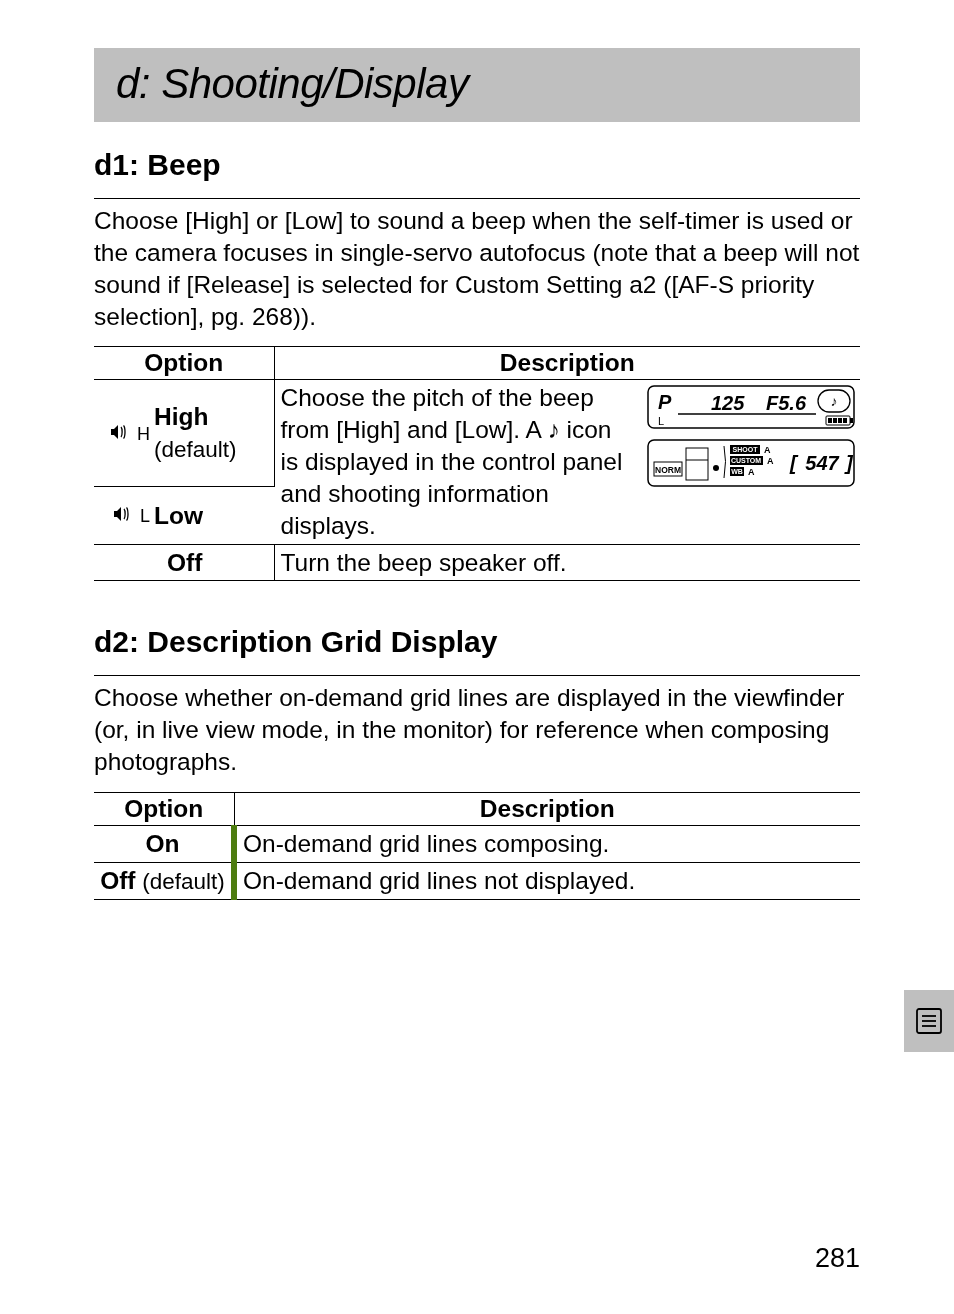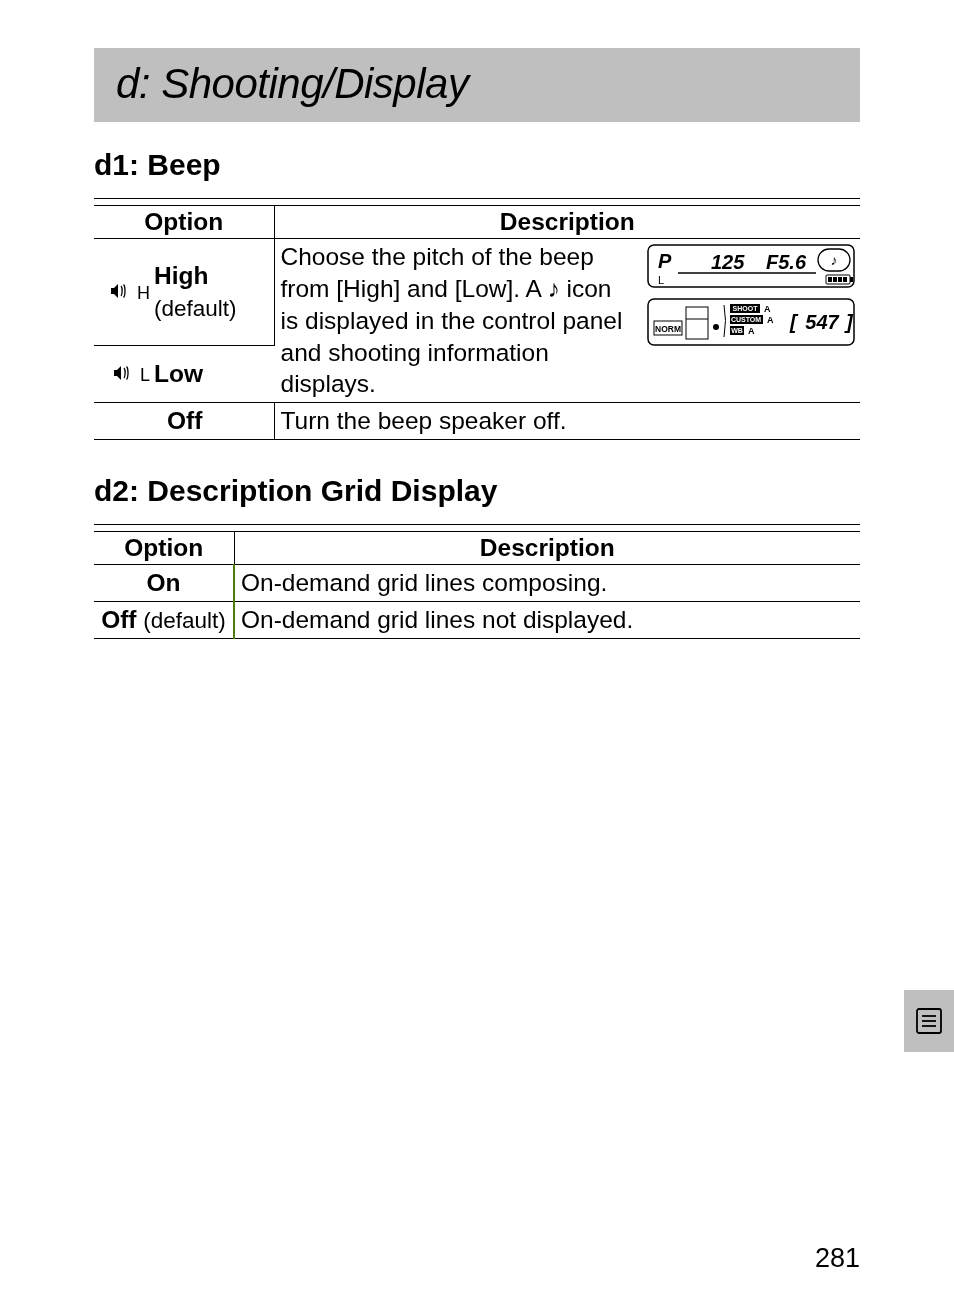--- a/index.html
+++ b/index.html
@@ -36,21 +36,21 @@
     font-size: 24.5px;
     line-height: 1.30;
     margin-bottom: 14px;
   }
 
   
   table.options {
     width: 100%;
     border-collapse: collapse;
     font-size: 24.5px;
-    margin-bottom: 34px;
+    margin-bottom: 44px;
   }
   table.options th {
     font-weight: 700;
     text-align: center;
     border-top: 1.5px solid #000;
     border-bottom: 1.5px solid #000;
     border-right: 1px solid #000;
     padding: 2px 4px;
   }
   table.options th:last-child { border-right: none; }
@@ -97,21 +97,21 @@
   .desc-text { flex: 1; }
   .music-note { font-family: Arial, sans-serif; }
 
   
   .lcd-ill { width: 210px; flex: 0 0 210px; }
 
   
   table.t2 col.c1 { width: 140px; }
   table.t2 td {
     border-bottom: 1px solid #000;
-    border-right: 2px solid #4d7c0f;
+    border-right: 6px solid #4d7c0f;
     padding: 2px 6px;
     vertical-align: middle;
     line-height: 1.30;
   }
   table.t2 td:last-child { border-right: none; }
   table.t2 tr:last-child td { border-bottom: 1.5px solid #000; }
   table.t2 td.optcol { text-align: center; }
   table.t2 .def { font-weight: 400; font-size: 22.5px; }
 
   
@@ -138,20 +138,21 @@
 <body>
 
 <div class="page">
 
   <div class="section-header">
     <h1>d: Shooting/Display</h1>
   </div>
 
   <div class="subsection">
     <h2>d1: Beep</h2>
+    <p class="body">Choose [High] or [Low] to sound a beep when the self-timer is used or the camera focuses in single-servo autofocus (note that a beep will not sound if [Release] is selected for Custom Setting a2 ([AF-S priority selection], pg. 268)).</p>
 
     <table class="options t1">
       <colgroup>
           <col class="c1">
           <col class="c2">
           <col class="c3">
         </colgroup>
       <thead>
         <tr>
           <th colspan="2">Option</th>
@@ -245,20 +246,21 @@
         <tr>
           <td colspan="2" class="off-cell">Off</td>
           <td>Turn the beep speaker off.</td>
         </tr>
       </tbody>
     </table>
   </div>
 
   <div class="subsection">
     <h2>d2: Description Grid Display</h2>
+    <p class="body">Choose whether on-demand grid lines are displayed in the viewfinder (or, in live view mode, in the monitor) for reference when composing photographs.</p>
 
     <table class="options t2">
       <colgroup>
           <col class="c1">
           <col>
         </colgroup>
       <thead>
         <tr>
           <th>Option</th>
           <th>Description</th>

